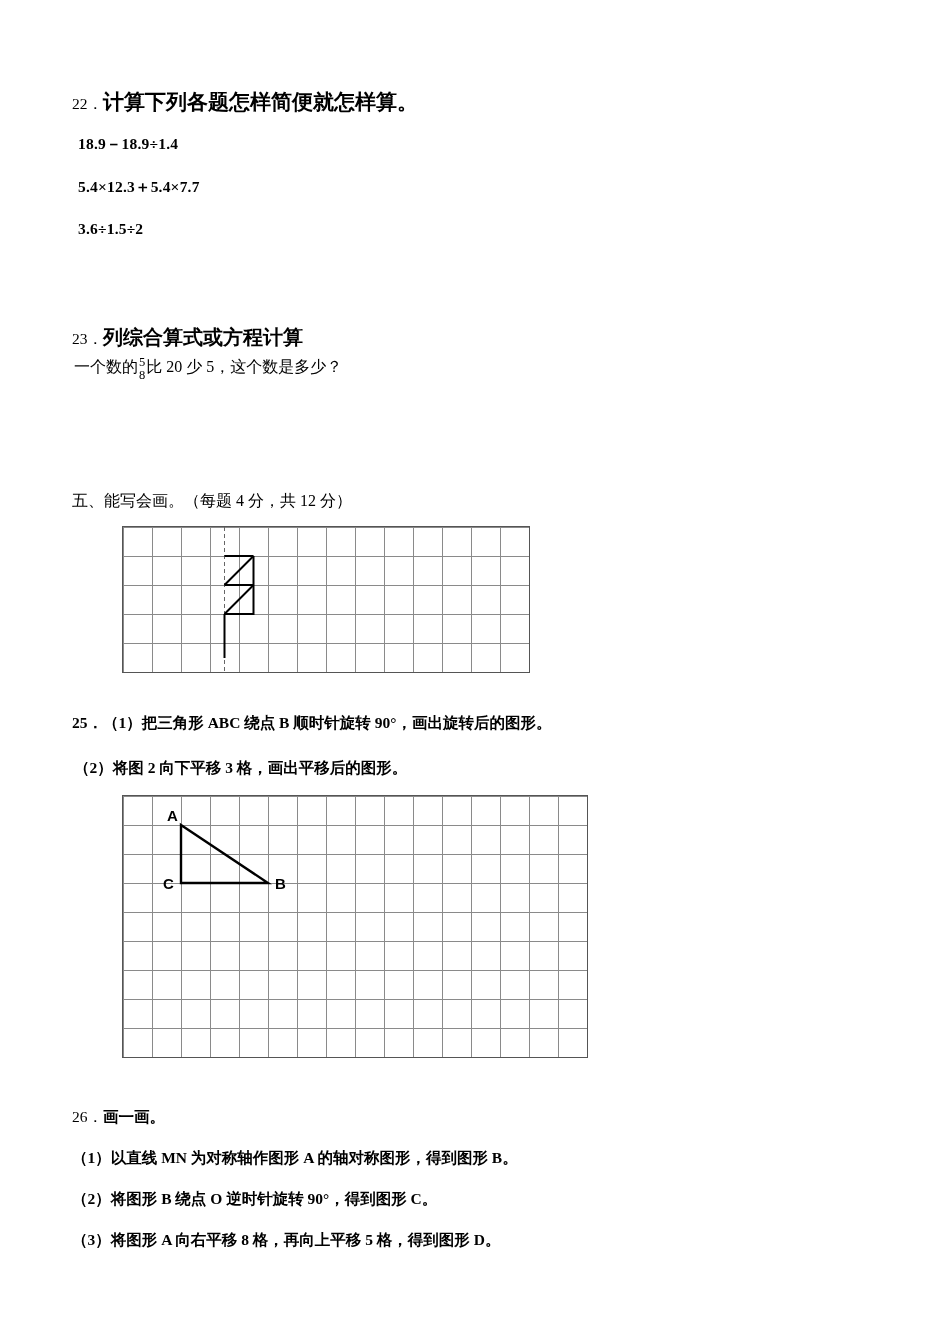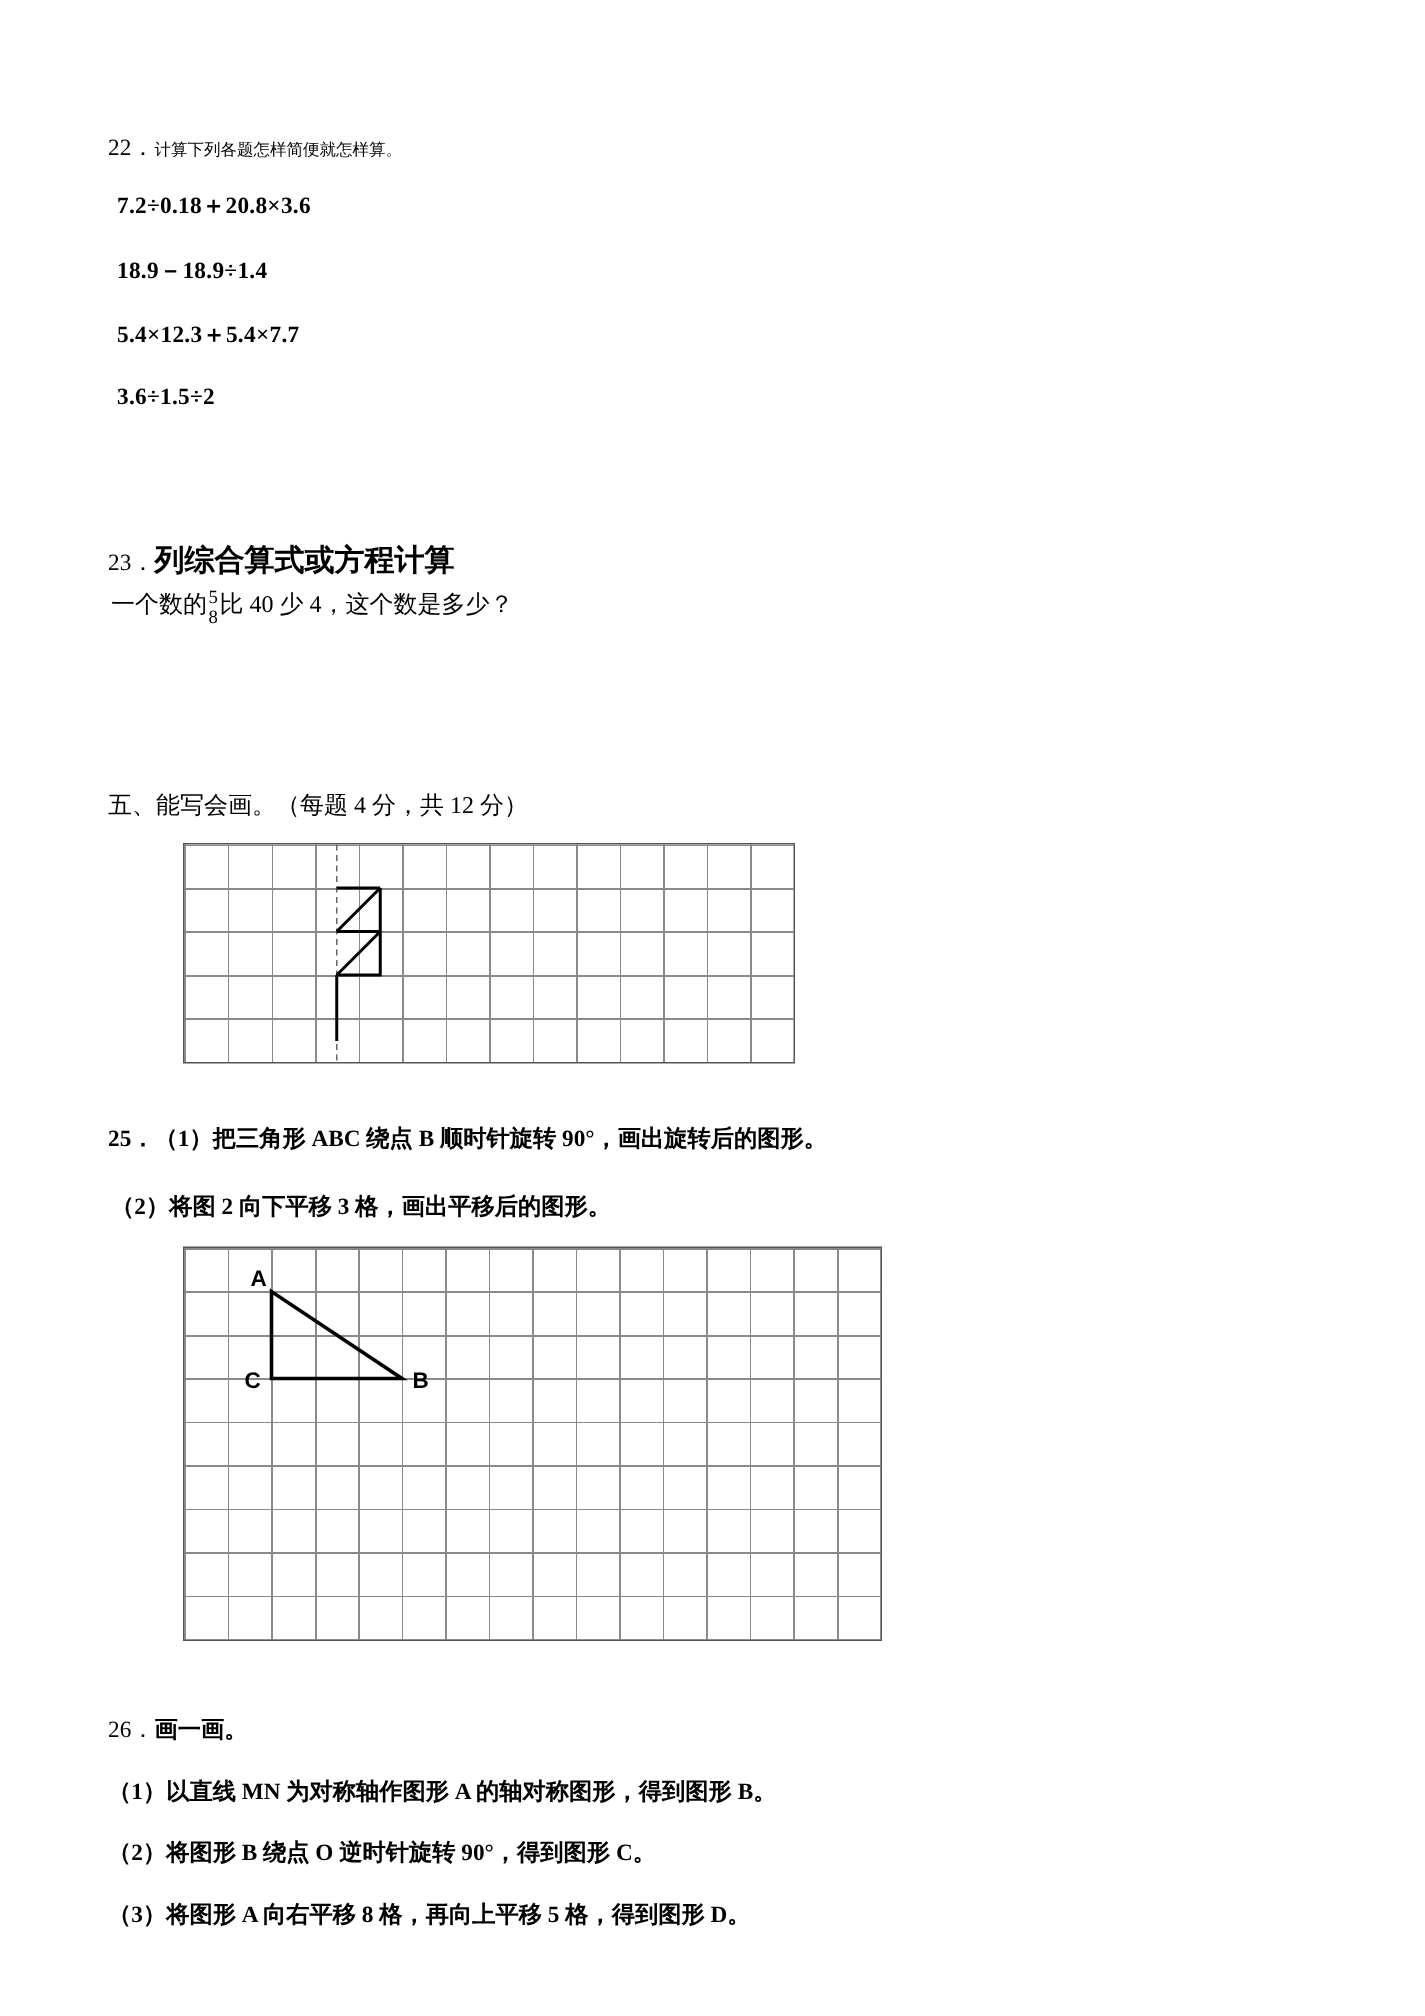--- a/index.html
+++ b/index.html
@@ -25,22 +25,22 @@
   .q-num {
     font-family: "Liberation Serif", serif;
     font-size: 15.5px;
   }
   .q-head {
     display: flex;
     align-items: baseline;
     margin-bottom: 18px;
   }
   .q-head .txt {
-    font-weight: normal;
-    font-size: 11px;
+    font-weight: bold;
+    font-size: 21px;
   }
   .calc-list {
     margin: 0 0 0 6px;
   }
   .calc-item {
     font-weight: bold;
     font-size: 15.5px;
     margin-bottom: 22px;
     letter-spacing: 0.2px;
   }
@@ -136,41 +136,40 @@
 <body>
 
 <div class="page">
 
   <div>
     <div class="q-head">
       <span class="q-num">22．</span>
       <span class="txt">计算下列各题怎样简便就怎样算。</span>
     </div>
     <div class="calc-list">
-      <div class="calc-item">7.2÷0.18＋20.8×3.6</div>
       <div class="calc-item">18.9－18.9÷1.4</div>
       <div class="calc-item">5.4×12.3＋5.4×7.7</div>
       <div class="calc-item">3.6÷1.5÷2</div>
     </div>
   </div>
 
   <div class="spacer-lg"></div>
 
   <div>
     <div class="q23-head">
       <span class="q-num">23．</span>
       <span class="txt">列综合算式或方程计算</span>
     </div>
     <div class="q23-body">
       <span>一个数的</span>
       <span class="frac">
         <span class="num">5</span>
         <span class="den">8</span>
       </span>
-      <span>比 40 少 4，这个数是多少？</span>
+      <span>比 20 少 5，这个数是多少？</span>
     </div>
   </div>
 
   <div style="height:108px"></div>
 
   <div class="section-title">五、能写会画。（每题 4 分，共 12 分）</div>
 
   <div>
     <div class="grid-wrap">
       <div class="grid grid24">

